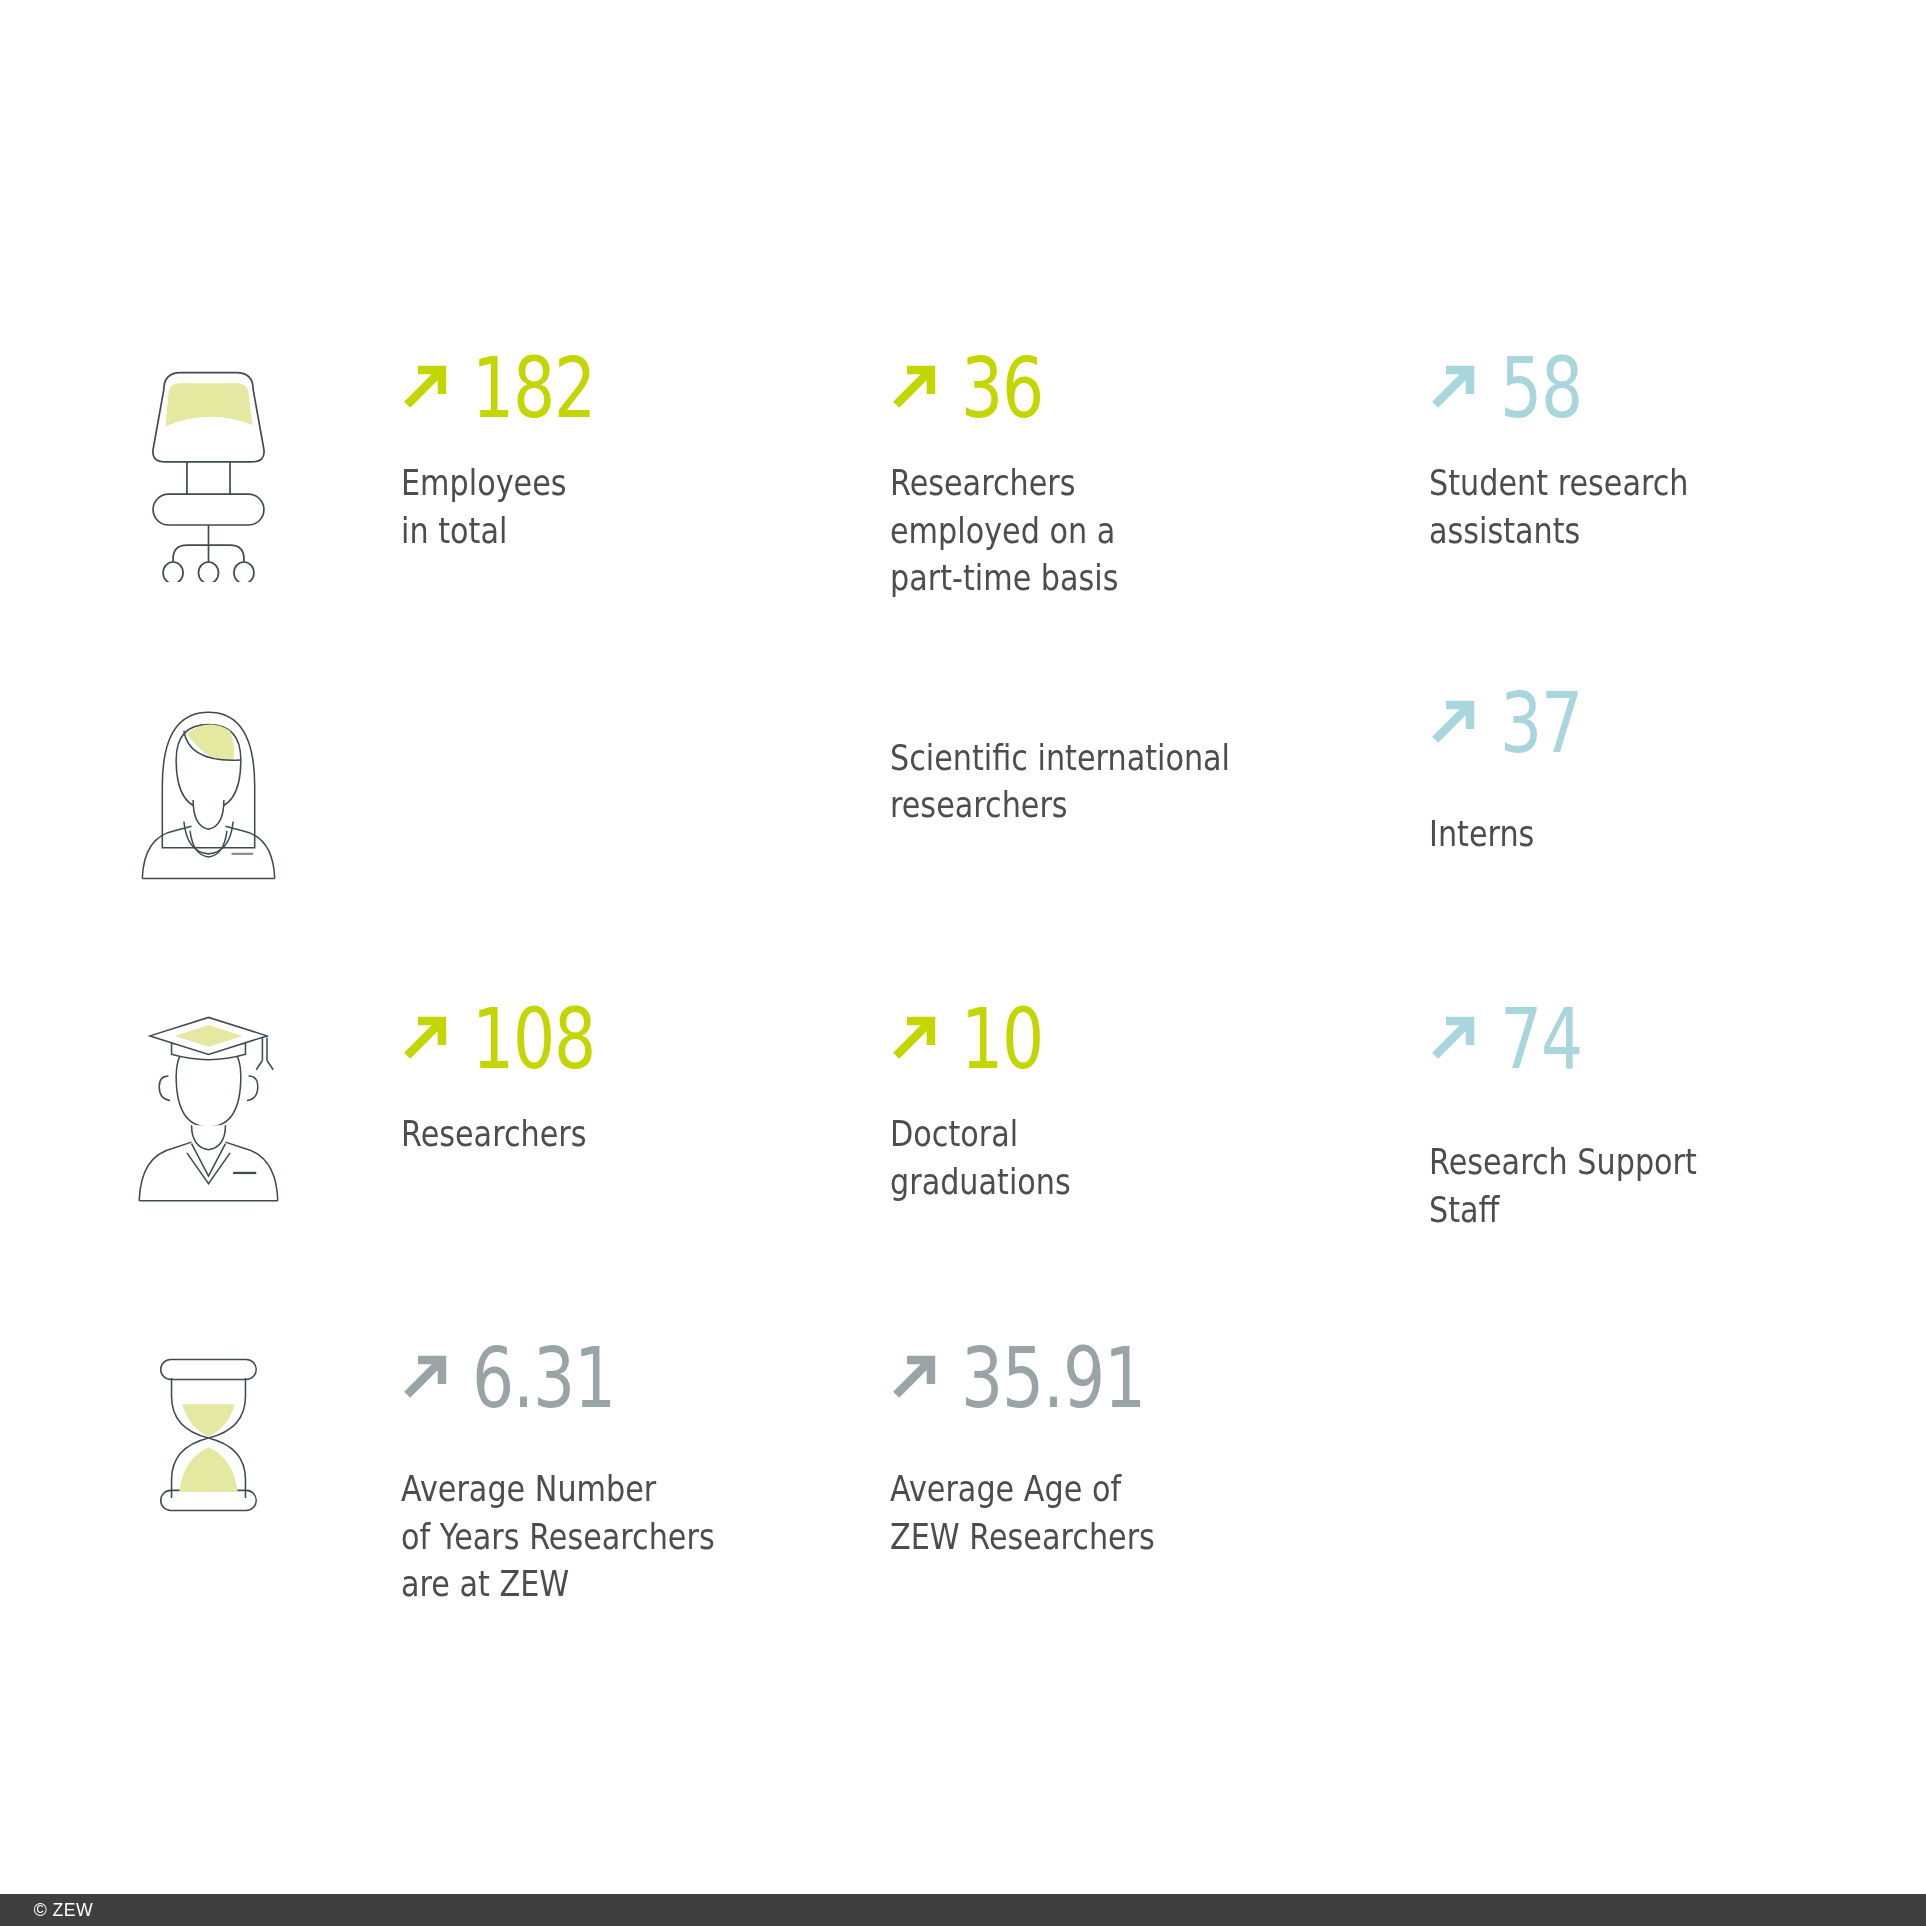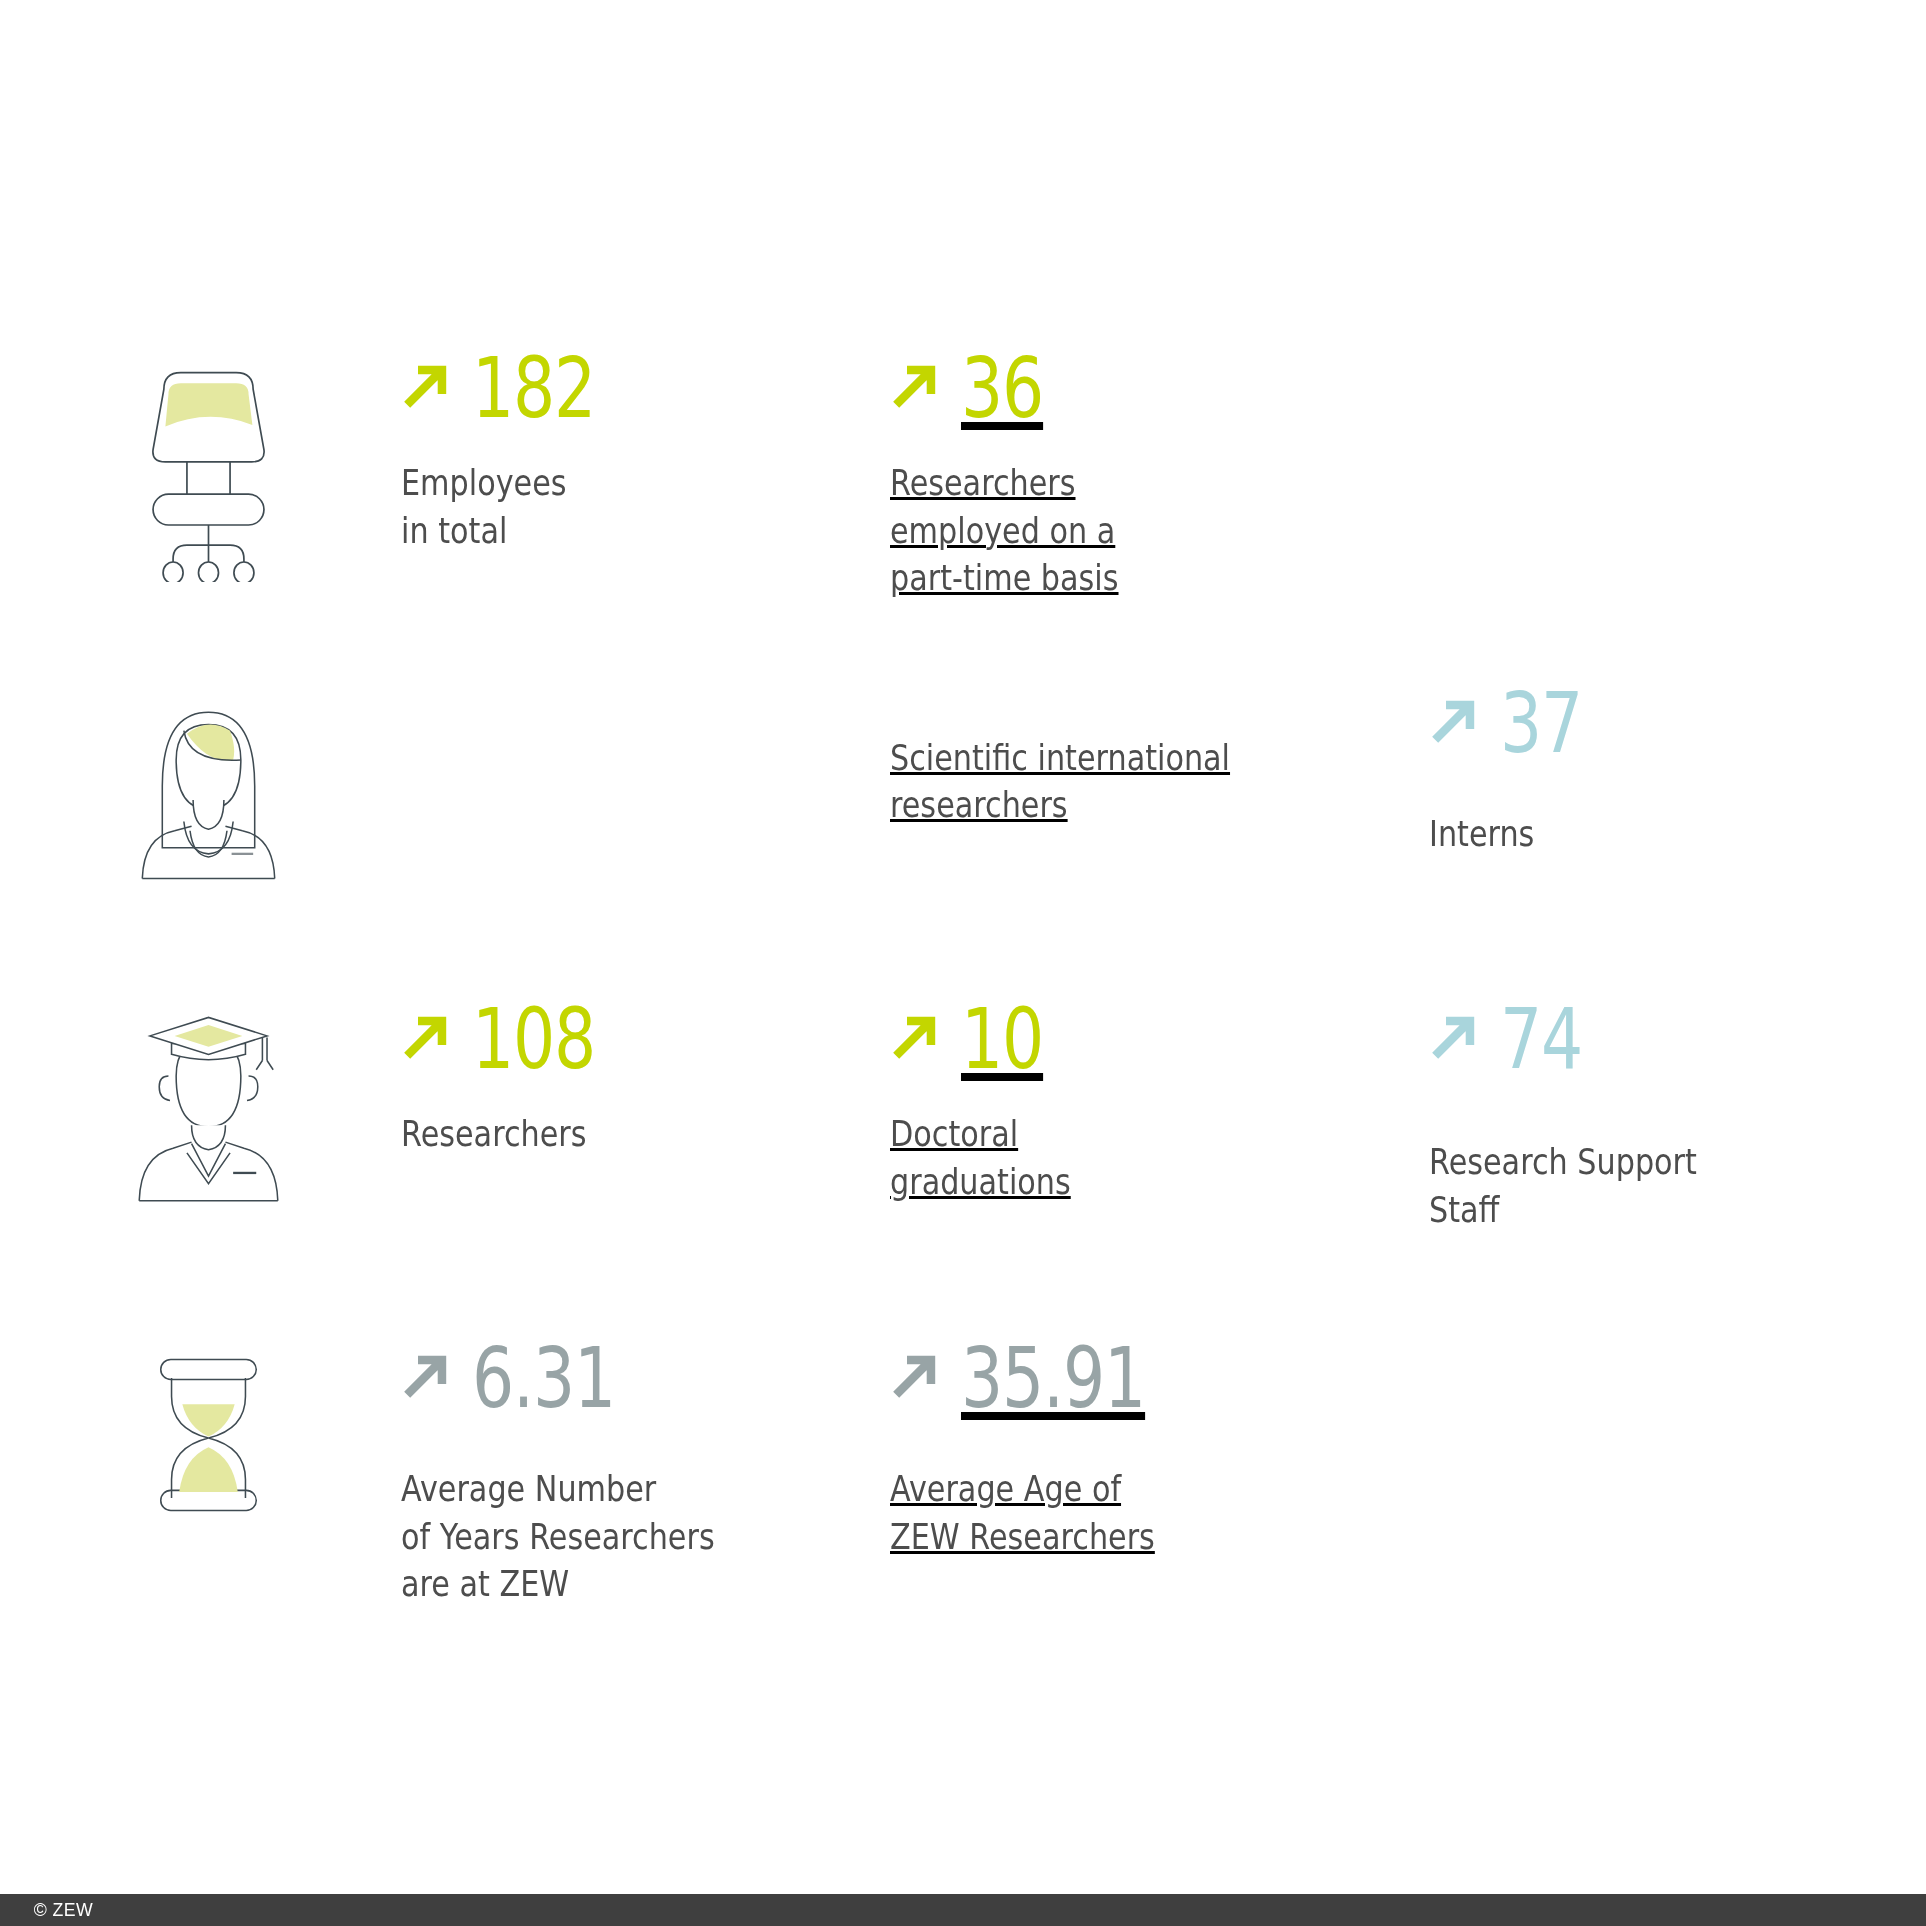--- a/index.html
+++ b/index.html
@@ -39,21 +39,21 @@
     height: 231px;
   }
   .icon-cell svg { display: block; }
 
   .stat {
     position: absolute;
     top: 0;
     width: 462px;
   }
   .col-1 { left: 401px; }
-  .col-2 { left: 890px; text-decoration: underline; }
+  .col-2 { left: 890px; }
   .col-3 { left: 1429px; }
 
   .stat-value {
     display: flex;
     align-items: flex-start;
     gap: 20px;
     line-height: 0.92;
     white-space: nowrap;
   }
   .arrow-icon {
@@ -141,20 +141,29 @@
     <div class="stat col-2 c-green">
       <div class="stat-value">
         <svg class="arrow-icon" width="51" height="51" viewBox="0 0 66 66">
           <path d="M8 58 L50 16 M22 13 H53 V44" stroke="#c3d600" stroke-width="11" fill="none"></path>
         </svg>
         <span class="num">36</span>
       </div>
       <div class="stat-label">Researchers<br>employed on a<br>part-time basis</div>
     </div>
 
+    <div class="stat col-3 c-teal">
+      <div class="stat-value">
+        <svg class="arrow-icon" width="51" height="51" viewBox="0 0 66 66">
+          <path d="M8 58 L50 16 M22 13 H53 V44" stroke="#a9d5dc" stroke-width="11" fill="none"></path>
+        </svg>
+        <span class="num">58</span>
+      </div>
+      <div class="stat-label">Student research<br>assistants</div>
+    </div>
   </div>
 
   <div class="row row-2">
     <div class="icon-cell">
       <svg width="185" height="231" viewBox="0 0 240 300" fill="none">
         <path d="M60 130 q0-96 60-96 q60 0 60 96 v80 h-120 Z" fill="#ffffff" stroke="#3f4b52" stroke-width="2"></path>
         <path d="M78 96 q0 64 42 64 q42 0 42-64 q0-46 -42-46 q-42 0 -42 46 Z" fill="#ffffff" stroke="#3f4b52" stroke-width="2"></path>
         <path d="M92 62 q28 -22 56 -4 q8 22 4 38 q-32 6 -60 -34 Z" fill="#e4e8a0"></path>
         <path d="M88 58 q6 42 74 38" stroke="#3f4b52" stroke-width="2" fill="none"></path>
         <path d="M100 148 q0 34 20 38 q20 -4 20 -38" fill="#ffffff" stroke="#3f4b52" stroke-width="2"></path>

